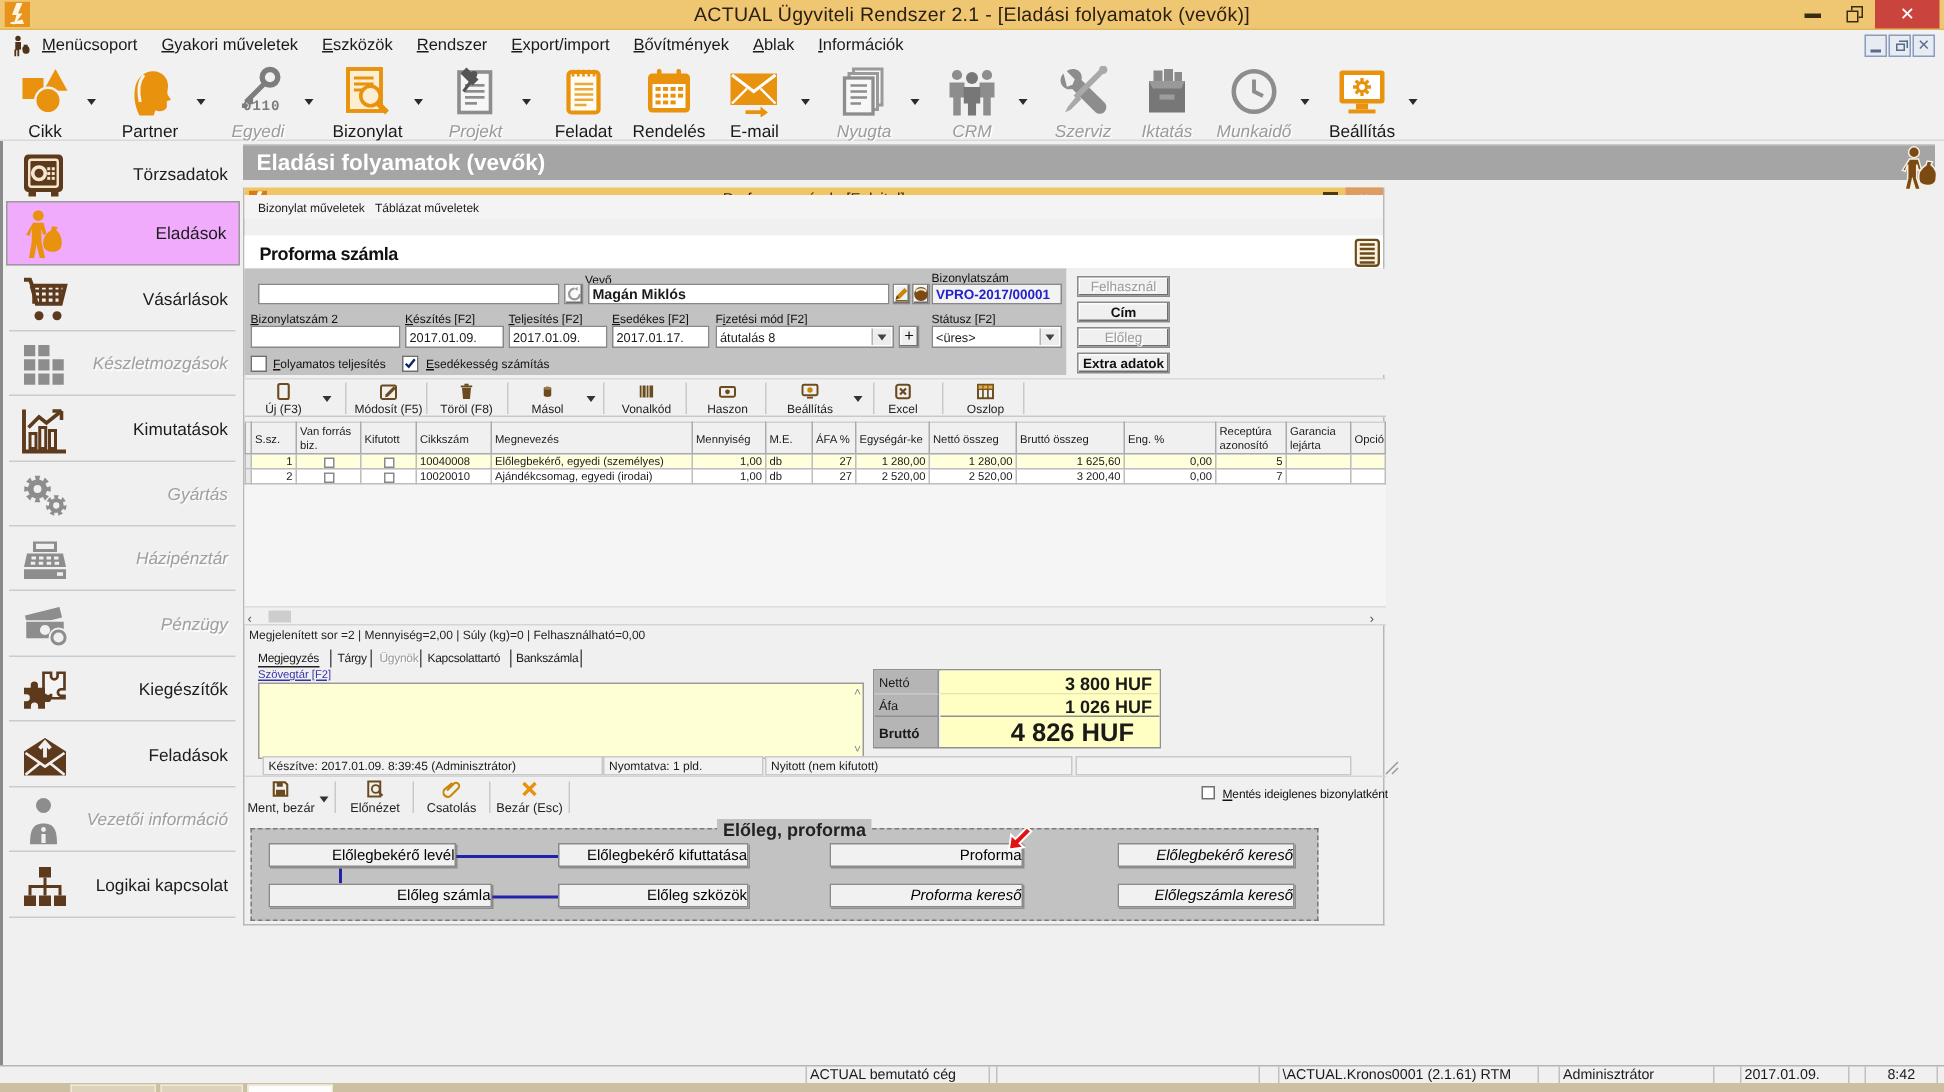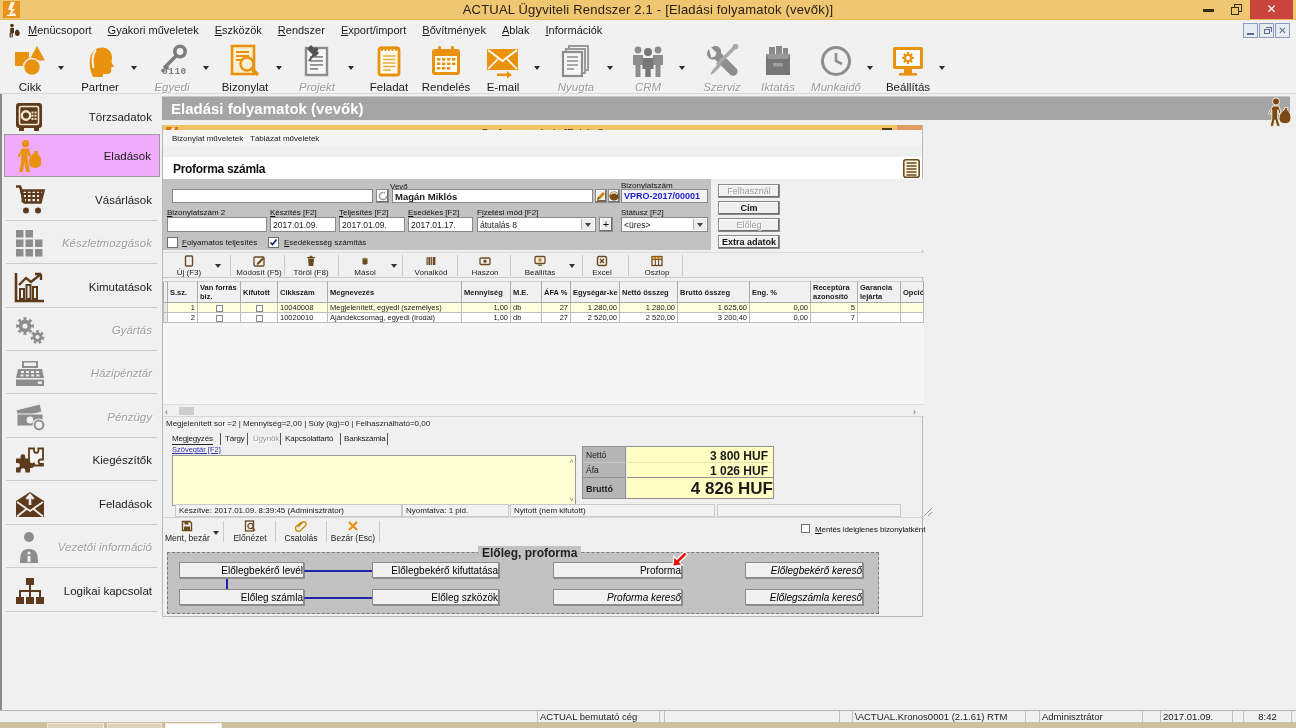--- a/index.html
+++ b/index.html
@@ -35,21 +35,21 @@
 .inp{position:absolute;background:#fff;border:1px solid #888;font-size:8.5px;padding:0 2px;line-height:12px;white-space:nowrap;overflow:hidden}
 .cb{position:absolute;width:11px;height:11px;background:#fff;border:1px solid #707070}
 .lbl11{position:absolute;font-size:8px;white-space:nowrap;color:#111}
 .t2i{position:absolute;top:1px;text-align:center;font-size:8px;color:#222}
 .t2i svg{width:12px;height:12px;display:block;margin:1px auto 0}
 .t2i div{margin-top:1px;white-space:nowrap}
 .t2s{position:absolute;top:2px;height:21px;width:1px;background:#C9C9C9}
 .tbar{position:absolute;top:2px;height:12px;width:1px;background:#555}
 .seg{position:absolute;top:0;height:13px;background:#F2F2F2;border:1px solid #C9C9C9;font-size:8px;line-height:12px;padding-left:3px;white-space:nowrap;overflow:hidden}
 .gbtn{position:absolute;height:16px;background:#F1F1F1;border:1px solid #8a8a8a;box-shadow:1px 1px 0 #60606088;font-size:10px;text-align:right;line-height:15px;color:#000;white-space:nowrap}
-.ghr td{border:1px solid #ABABAB;border-top:1px solid #D0D0D0;font-size:7.5px;font-weight:bold;padding:1px 2px;height:17px;vertical-align:middle;background:#F0F0F0;overflow:hidden;line-height:9px;white-space:nowrap}
+.ghr td{border:1px solid #ABABAB;border-top:1px solid #D0D0D0;font-size:7.5px;font-weight:normal;padding:1px 2px;height:17px;vertical-align:middle;background:#F0F0F0;overflow:hidden;line-height:9px;white-space:nowrap}
 .gr td{border:1px solid #BDBDBD;font-size:7.5px;height:9px;line-height:9px;padding:0 2px;background:#fff;overflow:hidden;white-space:nowrap}
 .gr.y td{background:#FFFFDE}
 .gr td.rh{background:#E8E8E8;padding:0}
 .gr td.n{text-align:right}
 .gr td.c{text-align:center}
 .gcb{display:inline-block;width:7px;height:7px;border:1px solid #8a8a8a;background:#fff;vertical-align:middle}
 </style>
 </head>
 <body>
 
@@ -643,21 +643,21 @@
               <td>Receptúra<br>azonosító</td>
               <td>Garancia<br>lejárta</td>
               <td>Opció</td>
             </tr>
         <tr class="gr y">
               <td class="rh"></td>
               <td class="n">1</td>
               <td class="c"><span class="gcb"></span></td>
               <td class="c"><span class="gcb"></span></td>
               <td class="t">10040008</td>
-              <td class="t">Megjelenített, egyedi (személyes)</td>
+              <td class="t">Előlegbekérő, egyedi (személyes)</td>
               <td class="n">1,00</td>
               <td class="t">db</td>
               <td class="n">27</td>
               <td class="n">1 280,00</td>
               <td class="n">1 280,00</td>
               <td class="n">1 625,60</td>
               <td class="n">0,00</td>
               <td class="n">5</td>
               <td></td>
               <td></td>
@@ -712,21 +712,21 @@
       <div class="abs" style="right:1px;top:1px;font-size:8px;color:#888">˄</div>
       <div class="abs" style="right:1px;bottom:1px;font-size:8px;color:#888">˅</div>
     </div>
 
     <div class="abs" id="totals" style="left:419px;top:321px;width:192px;height:53px;border:1px solid #909090">
       <div class="abs" style="left:0;top:0;width:43px;height:16px;background:#B5B5B5;border-right:1px solid #909090;border-bottom:1px solid #C9C9C9;font-size:8.5px;padding:3px 0 0 3px">Nettó</div>
       <div class="abs" style="left:44px;top:0;width:146px;height:16px;background:#FFFFC4;border-bottom:1px solid #E6E6A8;font-size:12px;font-weight:bold;text-align:right;padding:2px 5px 0 0">3 800 HUF</div>
       <div class="abs" style="left:0;top:16px;width:43px;height:15px;background:#B5B5B5;border-right:1px solid #909090;border-bottom:1px solid #909090;font-size:8.5px;padding:2px 0 0 3px">Áfa</div>
       <div class="abs" style="left:44px;top:16px;width:146px;height:15px;background:#FFFFC4;border-bottom:1px solid #909090;font-size:12px;font-weight:bold;text-align:right;padding:1px 5px 0 0">1 026 HUF</div>
       <div class="abs" style="left:0;top:31px;width:43px;height:20px;background:#B5B5B5;border-right:1px solid #909090;font-size:9px;font-weight:bold;padding:6px 0 0 3px">Bruttó</div>
-      <div class="abs" style="left:44px;top:31px;width:146px;height:20px;background:#FFFFC4;font-size:17px;font-weight:bold;text-align:right;padding:1px 0 0 0">4 826 HUF</div>
+      <div class="abs" style="left:44px;top:31px;width:146px;height:20px;background:#FFFFC4;font-size:17px;font-weight:bold;text-align:right;padding:1px 17px 0 0">4 826 HUF</div>
     </div>
 
     <div class="abs" id="sstrip" style="left:12px;top:379px;width:761px;height:13px">
       <div class="seg" style="left:0;width:227px">Készítve: 2017.01.09. 8:39:45 (Adminisztrátor)</div>
       <div class="seg" style="left:227px;width:107px">Nyomtatva: 1 pld.</div>
       <div class="seg" style="left:335px;width:205px">Nyitott (nem kifutott)</div>
       <div class="seg" style="left:542px;width:184px"></div>
       <svg class="abs" style="left:748px;top:3px" width="10" height="10">
           <path d="M9 1 L1 9 M9 5 L5 9" stroke="#9a9a9a" stroke-width="1"></path>
         </svg>
@@ -772,21 +772,21 @@
 
     <div class="abs" id="group" style="left:4px;top:427px;width:712px;height:62px;background:#C2C2C2;border:1px dashed #7a7a7a">
       <div class="abs" style="left:310px;top:-7px;background:#C2C2C2;padding:0 4px;font-size:12px;font-weight:bold;color:#222">Előleg, proforma</div>
       <div class="abs" style="left:136px;top:17px;width:68px;height:2px;background:#2222AA"></div>
       <div class="abs" style="left:136px;top:44px;width:68px;height:2px;background:#2222AA"></div>
       <div class="abs" style="left:58px;top:26px;width:2px;height:10px;background:#2222AA"></div>
       <div class="gbtn" style="left:11px;top:9px;width:125px">Előlegbekérő levél</div>
       <div class="gbtn" style="left:204px;top:9px;width:127px">Előlegbekérő kifuttatása</div>
       <div class="gbtn" style="left:385px;top:9px;width:129px">Proforma</div>
       <div class="gbtn" style="left:577px;top:9px;width:118px;font-style:italic">Előlegbekérő kereső</div>
-      <div class="gbtn" style="left:11px;top:36px;width:125px">Előleg számla</div>
+      <div class="gbtn" style="left:11px;top:36px;width:149px">Előleg számla</div>
       <div class="gbtn" style="left:204px;top:36px;width:127px">Előleg szközök</div>
       <div class="gbtn" style="left:385px;top:36px;width:129px;font-style:italic">Proforma kereső</div>
       <div class="gbtn" style="left:577px;top:36px;width:118px;font-style:italic">Előlegszámla kereső</div>
       <svg class="abs" style="left:499px;top:-1px" width="26" height="18" viewBox="0 0 26 18">
           <path d="M2,6 L13,6 L13,2 L21,8 L13,14 L13,10 L2,10 Z" fill="#E31212" stroke="#fff" stroke-width="1.3" transform="rotate(135 12 8)"></path>
         </svg>
     </div>
   </div>
 </div>
 

